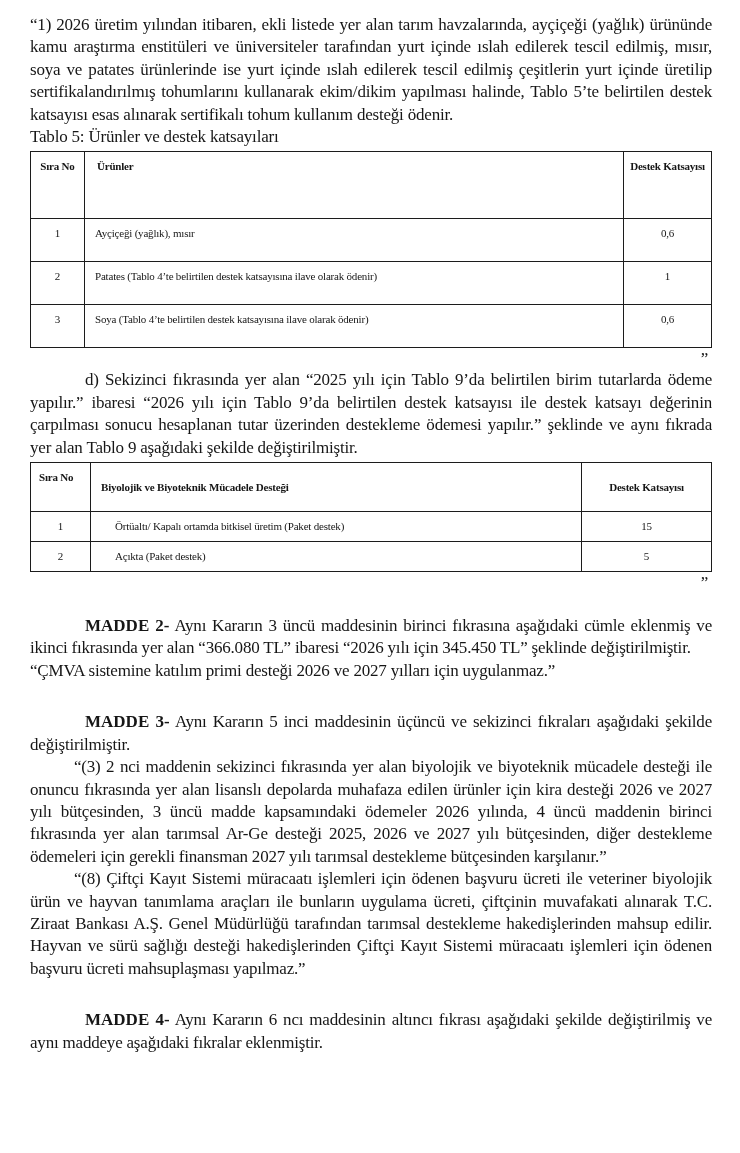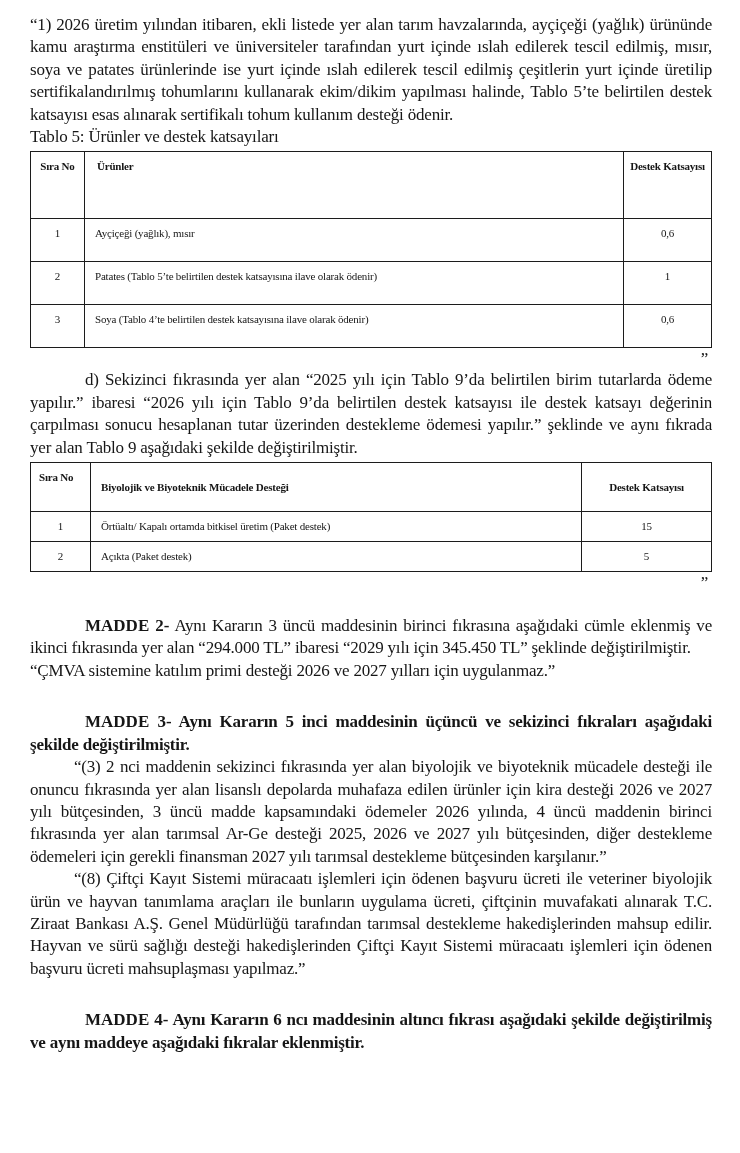--- a/index.html
+++ b/index.html
@@ -56,32 +56,32 @@
   .t5 td.c-ur   { text-align: left; padding-left: 10px; margin-top: 47px; }
   .t5 td.c-val  { text-align: center; }
 
   
   .t9 .col-no   { width: 60px; }
   .t9 .col-val  { width: 130px; }
   .t9 th.h-no   { text-align: left; padding-left: 8px; height: 40px; }
   .t9 th.h-ur   { text-align: left; padding-left: 10px; vertical-align: middle; margin-left: 32px; }
   .t9 th.h-val  { text-align: center; vertical-align: middle; }
   .t9 td.c-no   { text-align: center; height: 20px; }
-  .t9 td.c-ur   { text-align: left; padding-left: 10px; }
+  .t9 td.c-ur   { text-align: left; padding-left: 24px; }
   .t9 td.c-val  { text-align: center; }
 
   .quote-row {
     text-align: right;
     padding-right: 4px;
     height: 21px;
     font-size: 17px;
   }
 
   .gap-madde2 { margin-top: 22px; }
-  .gap-madde  { margin-top: 29px; font-weight: bold; }
+  .gap-madde  { margin-top: 29px; }
   b.lead { letter-spacing: 0; }
 </style>
 </head>
 <body>
 
 <div class="page">
 
   <p>“1) 2026 üretim yılından itibaren, ekli listede yer alan tarım havzalarında, ayçiçeği (yağlık) ürününde kamu araştırma enstitüleri ve üniversiteler tarafından yurt içinde ıslah edilerek tescil edilmiş, mısır, soya ve patates ürünlerinde ise yurt içinde ıslah edilerek tescil edilmiş çeşitlerin yurt içinde üretilip sertifikalandırılmış tohumlarını kullanarak ekim/dikim yapılması halinde, Tablo 5’te belirtilen destek katsayısı esas alınarak sertifikalı tohum kullanım desteği ödenir.</p>
 
   <p class="caption">Tablo 5: Ürünler ve destek katsayıları</p>
@@ -100,21 +100,21 @@
       </tr>
     </thead>
     <tbody>
       <tr>
         <td class="c-no">1</td>
         <td class="c-ur">Ayçiçeği (yağlık), mısır</td>
         <td class="c-val">0,6</td>
       </tr>
       <tr>
         <td class="c-no">2</td>
-        <td class="c-ur">Patates (Tablo 5’te belirtilen destek katsayısına ilave olarak ödenir)</td>
+        <td class="c-ur">Patates (Tablo 4’te belirtilen destek katsayısına ilave olarak ödenir)</td>
         <td class="c-val">1</td>
       </tr>
       <tr>
         <td class="c-no">3</td>
         <td class="c-ur">Soya (Tablo 4’te belirtilen destek katsayısına ilave olarak ödenir)</td>
         <td class="c-val">0,6</td>
       </tr>
     </tbody>
   </table>
 
@@ -145,21 +145,21 @@
       <tr>
         <td class="c-no">2</td>
         <td class="c-ur">Açıkta (Paket destek)</td>
         <td class="c-val">5</td>
       </tr>
     </tbody>
   </table>
 
   <div class="quote-row">”</div>
 
-  <p class="indent gap-madde2"><b class="lead">MADDE 2-</b><span> Aynı Kararın 3 üncü maddesinin birinci fıkrasına aşağıdaki cümle eklenmiş ve ikinci fıkrasında yer alan “294.000 TL” ibaresi “2029 yılı için 345.450 TL” şeklinde değiştirilmiştir.</span></p>
+  <p class="indent gap-madde2"><b class="lead">MADDE 2-</b><span> Aynı Kararın 3 üncü maddesinin birinci fıkrasına aşağıdaki cümle eklenmiş ve ikinci fıkrasında yer alan “366.080 TL” ibaresi “2026 yılı için 345.450 TL” şeklinde değiştirilmiştir.</span></p>
 
   <p>“ÇMVA sistemine katılım primi desteği 2026 ve 2027 yılları için uygulanmaz.”</p>
 
   <p class="indent gap-madde"><b class="lead">MADDE 3-</b><span> Aynı Kararın 5 inci maddesinin üçüncü ve sekizinci fıkraları aşağıdaki şekilde değiştirilmiştir.</span></p>
 
   <p class="indent-q">“(3) 2 nci maddenin sekizinci fıkrasında yer alan biyolojik ve biyoteknik mücadele desteği ile onuncu fıkrasında yer alan lisanslı depolarda muhafaza edilen ürünler için kira desteği 2026 ve 2027 yılı bütçesinden, 3 üncü madde kapsamındaki ödemeler 2026 yılında, 4 üncü maddenin birinci fıkrasında yer alan tarımsal Ar-Ge desteği 2025, 2026 ve 2027 yılı bütçesinden, diğer destekleme ödemeleri için gerekli finansman 2027 yılı tarımsal destekleme bütçesinden karşılanır.”</p>
 
   <p class="indent-q">“(8) Çiftçi Kayıt Sistemi müracaatı işlemleri için ödenen başvuru ücreti ile veteriner biyolojik ürün ve hayvan tanımlama araçları ile bunların uygulama ücreti, çiftçinin muvafakati alınarak T.C. Ziraat Bankası A.Ş. Genel Müdürlüğü tarafından tarımsal destekleme hakedişlerinden mahsup edilir. Hayvan ve sürü sağlığı desteği hakedişlerinden Çiftçi Kayıt Sistemi müracaatı işlemleri için ödenen başvuru ücreti mahsuplaşması yapılmaz.”</p>
 
   <p class="indent gap-madde"><b class="lead">MADDE 4-</b><span> Aynı Kararın 6 ncı maddesinin altıncı fıkrası aşağıdaki şekilde değiştirilmiş ve aynı maddeye aşağıdaki fıkralar eklenmiştir.</span></p>

